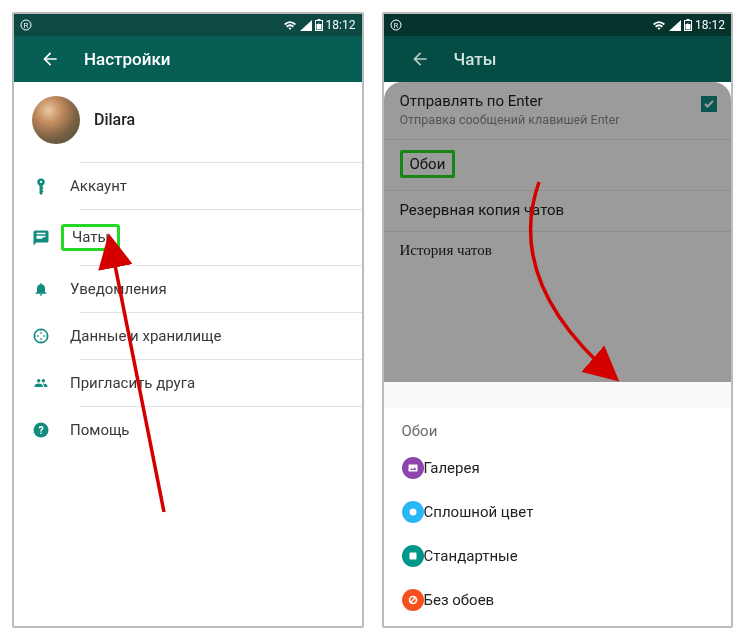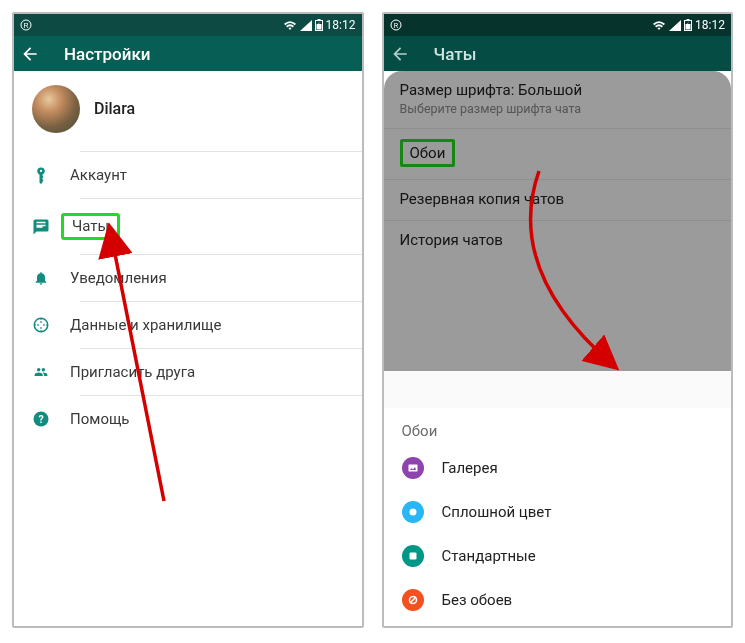--- a/index.html
+++ b/index.html
@@ -29,26 +29,26 @@
       align-items: center;
       justify-content: space-between;
       padding: 0 6px;
       font-size: 12px;
       font-weight: 400;
     }
     .status-left { display:flex; align-items:center; gap:4px; }
     .status-right { display:flex; align-items:center; gap:3px; }
     .status-right svg { display:block; }
     .app-bar {
-      height: 35px;
+      height: 46px;
       background: #075e54;
       color: #fff;
       display: flex;
       align-items: center;
-      padding: 0 6px;
+      padding: 0 26px;
       gap: 24px;
     }
     .app-bar.dim { background:#054c44; color:#cfe3e0; }
     .app-bar-title { font-size: 17px; font-weight: 500; }
     .content { flex:1; background:#fff; overflow:hidden; position:relative;border-radius:18px; }
     .profile-row {
       display:flex; align-items:center; gap:14px;
       padding: 14px 18px 18px;
     }
     .avatar {
@@ -86,21 +86,21 @@
       position:absolute; left:0; right:0; top:0; bottom:0;
       background: rgba(0,0,0,0.38);
     }
     .sheet {
       position:absolute; left:0; right:0; bottom:0;
       background:#fff;
       padding-bottom:4px;
     }
     .sheet-title { padding:14px 18px 6px; font-size:15px; color:#6b6b6b; }
     .sheet-item {
-      display:flex; align-items:center; gap:18px;
+      display:flex; align-items:center; 
       padding:11px 18px;
       font-size:15px; color:#222;
     }
     .dot {
       width:22px; height:22px; border-radius:50%;
       display:flex; align-items:center; justify-content:center;
     }
     .dot svg { display:block; }
     
     .arrow-svg {
@@ -247,35 +247,40 @@
   </div>
   <div class="app-bar dim">
     <svg width="20" height="20" viewBox="0 0 24 24" fill="#b5cfca">
         <path d="M20 11H7.8l5.6-5.6L12 4l-8 8 8 8 1.4-1.4L7.8 13H20z"></path>
       </svg>
     <div class="app-bar-title">Чаты</div>
   </div>
   <div class="content chat-settings">
 
 
-
     <div class="setting-row">
-      <div class="primary">Размер шрифта: Большой</div>
-      <div class="secondary">Выберите размер шрифта чата</div>
-    </div>
+      <div class="primary">Отправлять по Enter</div>
+      <div class="secondary">Отправка сообщений клавишей Enter</div>
+      <div class="checkbox">
+        <svg width="12" height="12" viewBox="0 0 24 24" fill="none" stroke="#fff" stroke-width="4">
+            <path d="M4 12l5 5L20 6"></path>
+          </svg>
+      </div>
+    </div>
+
 
     <div class="setting-row">
       <span class="hl-green2"><span class="primary">Обои</span></span>
     </div>
 
     <div class="setting-row">
       <div class="primary">Резервная копия чатов</div>
     </div>
 
-    <div class="setting-row" style="border-bottom:none;">
+    <div class="setting-row" style="border-bottom:none;font-family:Liberation Serif, serif;">
       <div class="primary">История чатов</div>
     </div>
 
     <div class="dim-overlay" style="bottom:auto; height:300px;"></div>
 
     <div class="sheet">
       <div class="sheet-title">Обои</div>
 
       <div class="sheet-item">
         <span class="dot" style="background:#8e44ad;">

